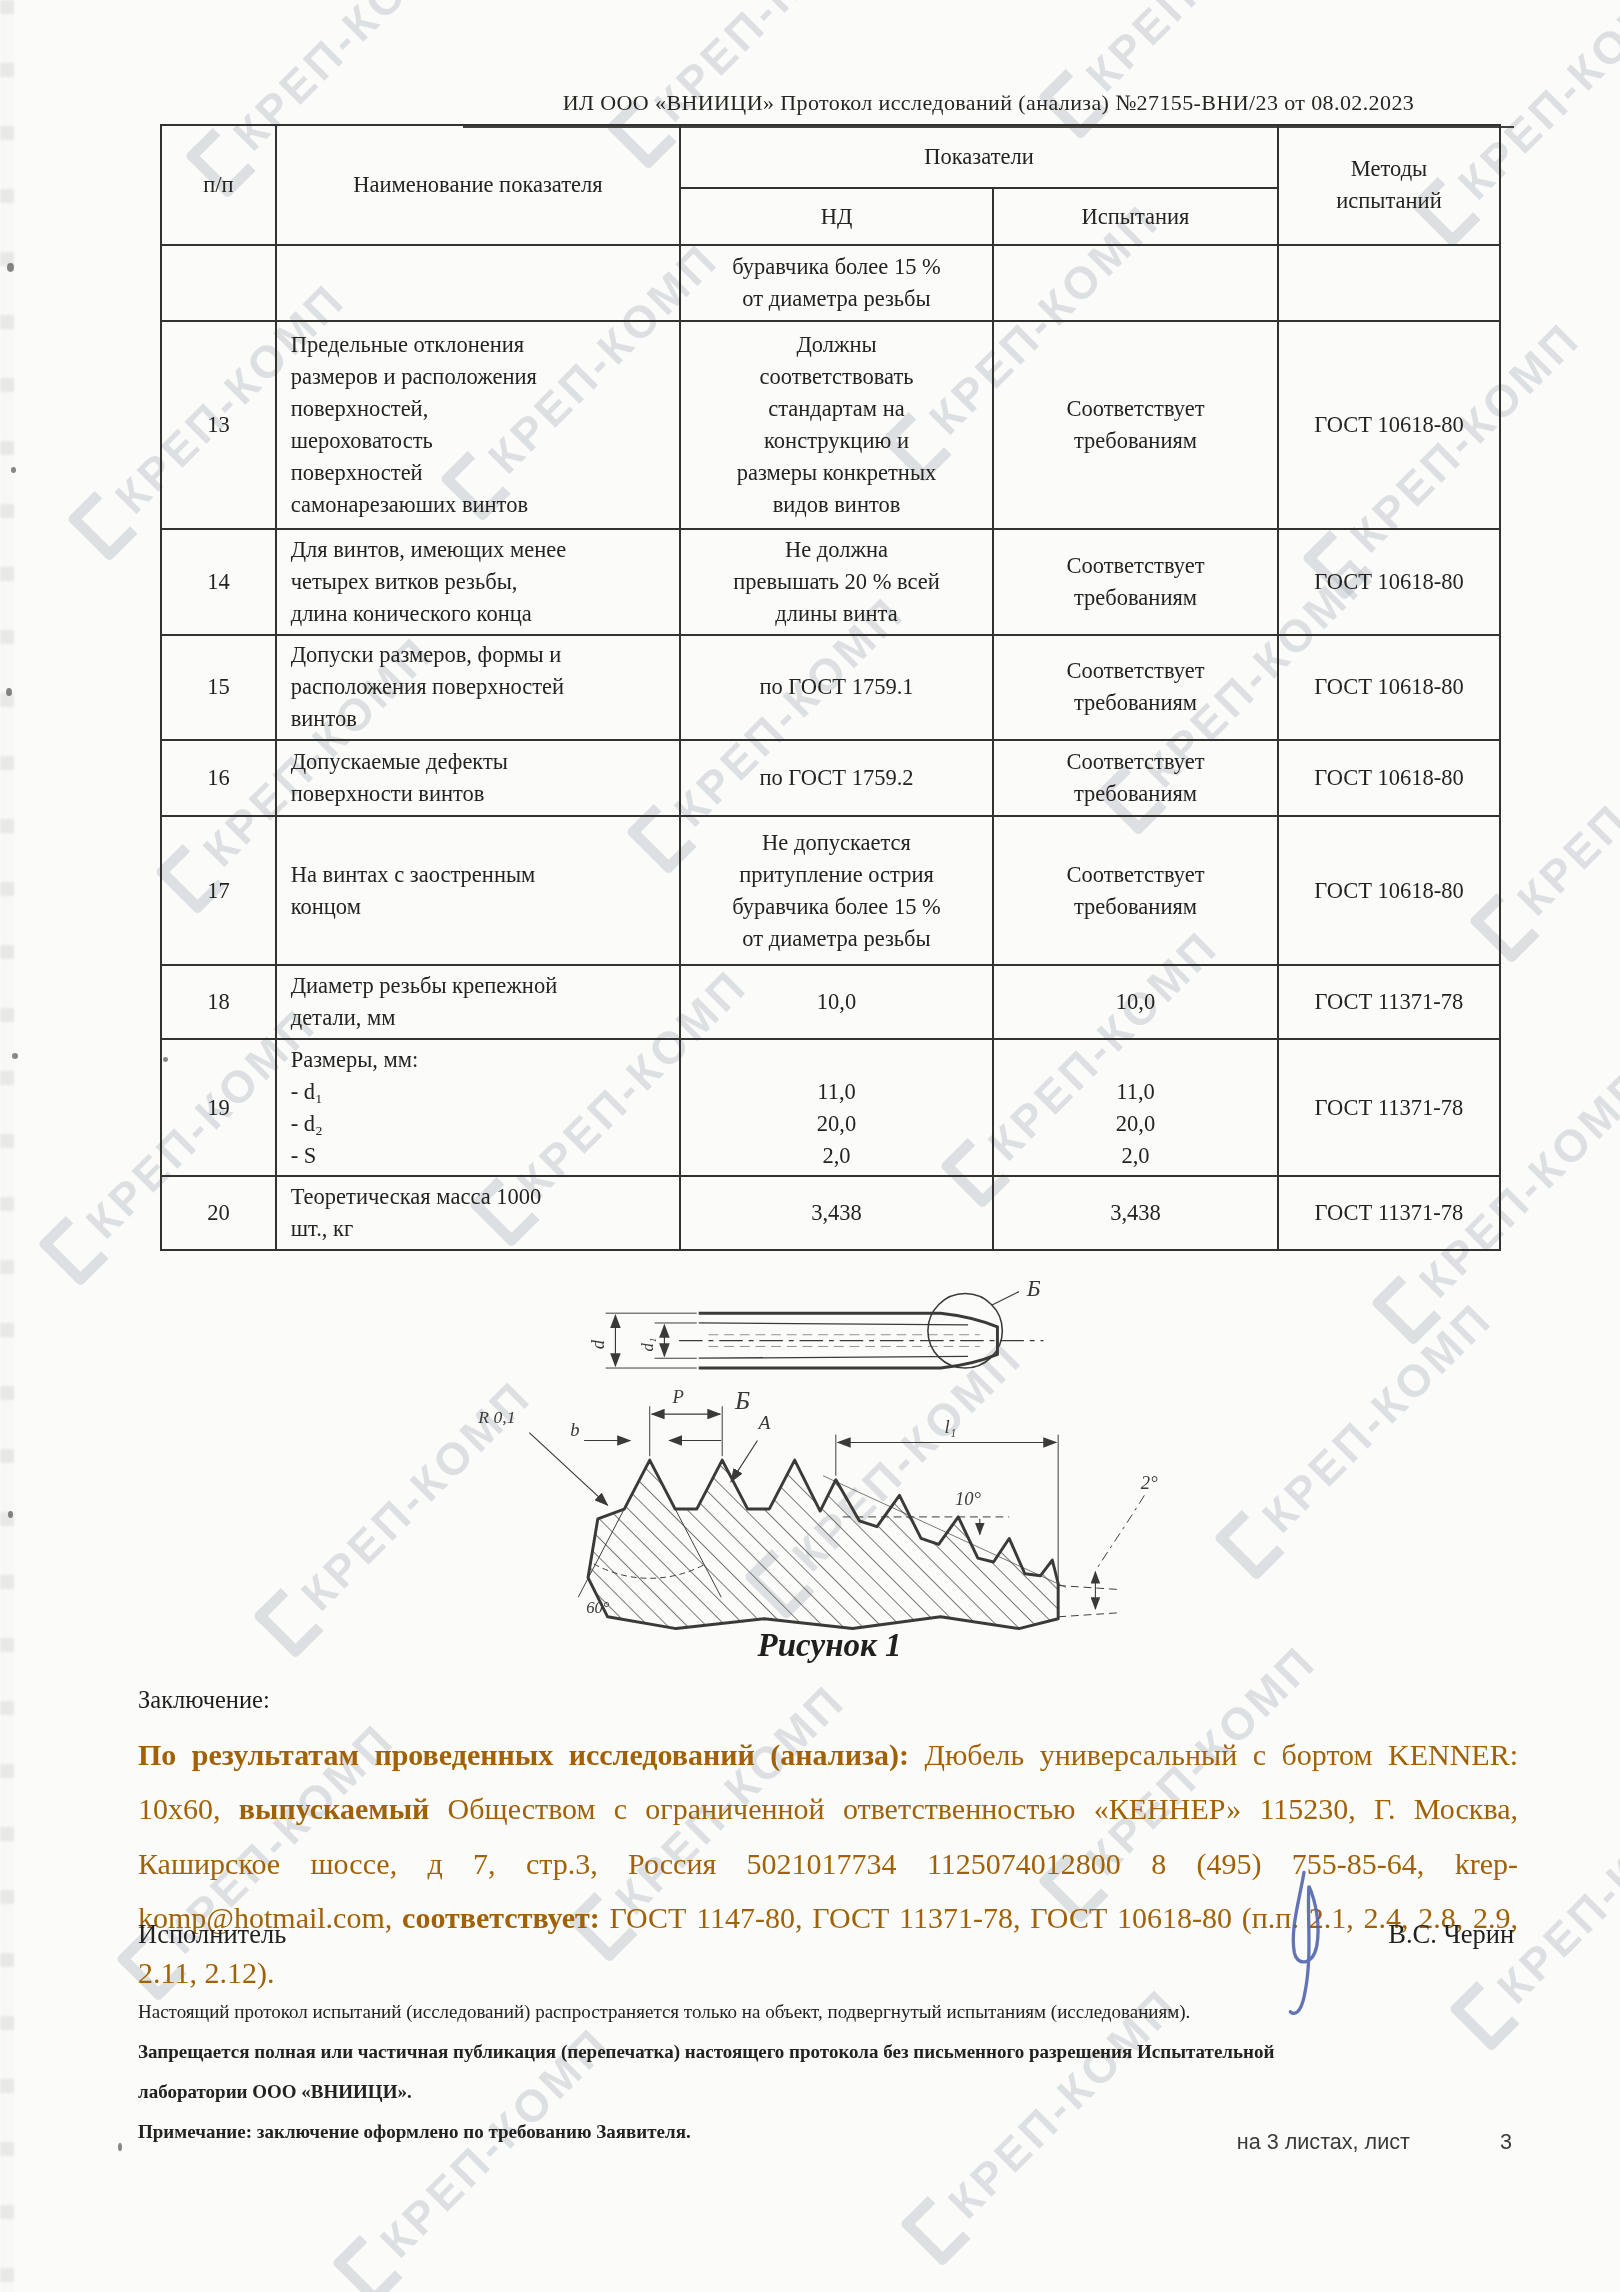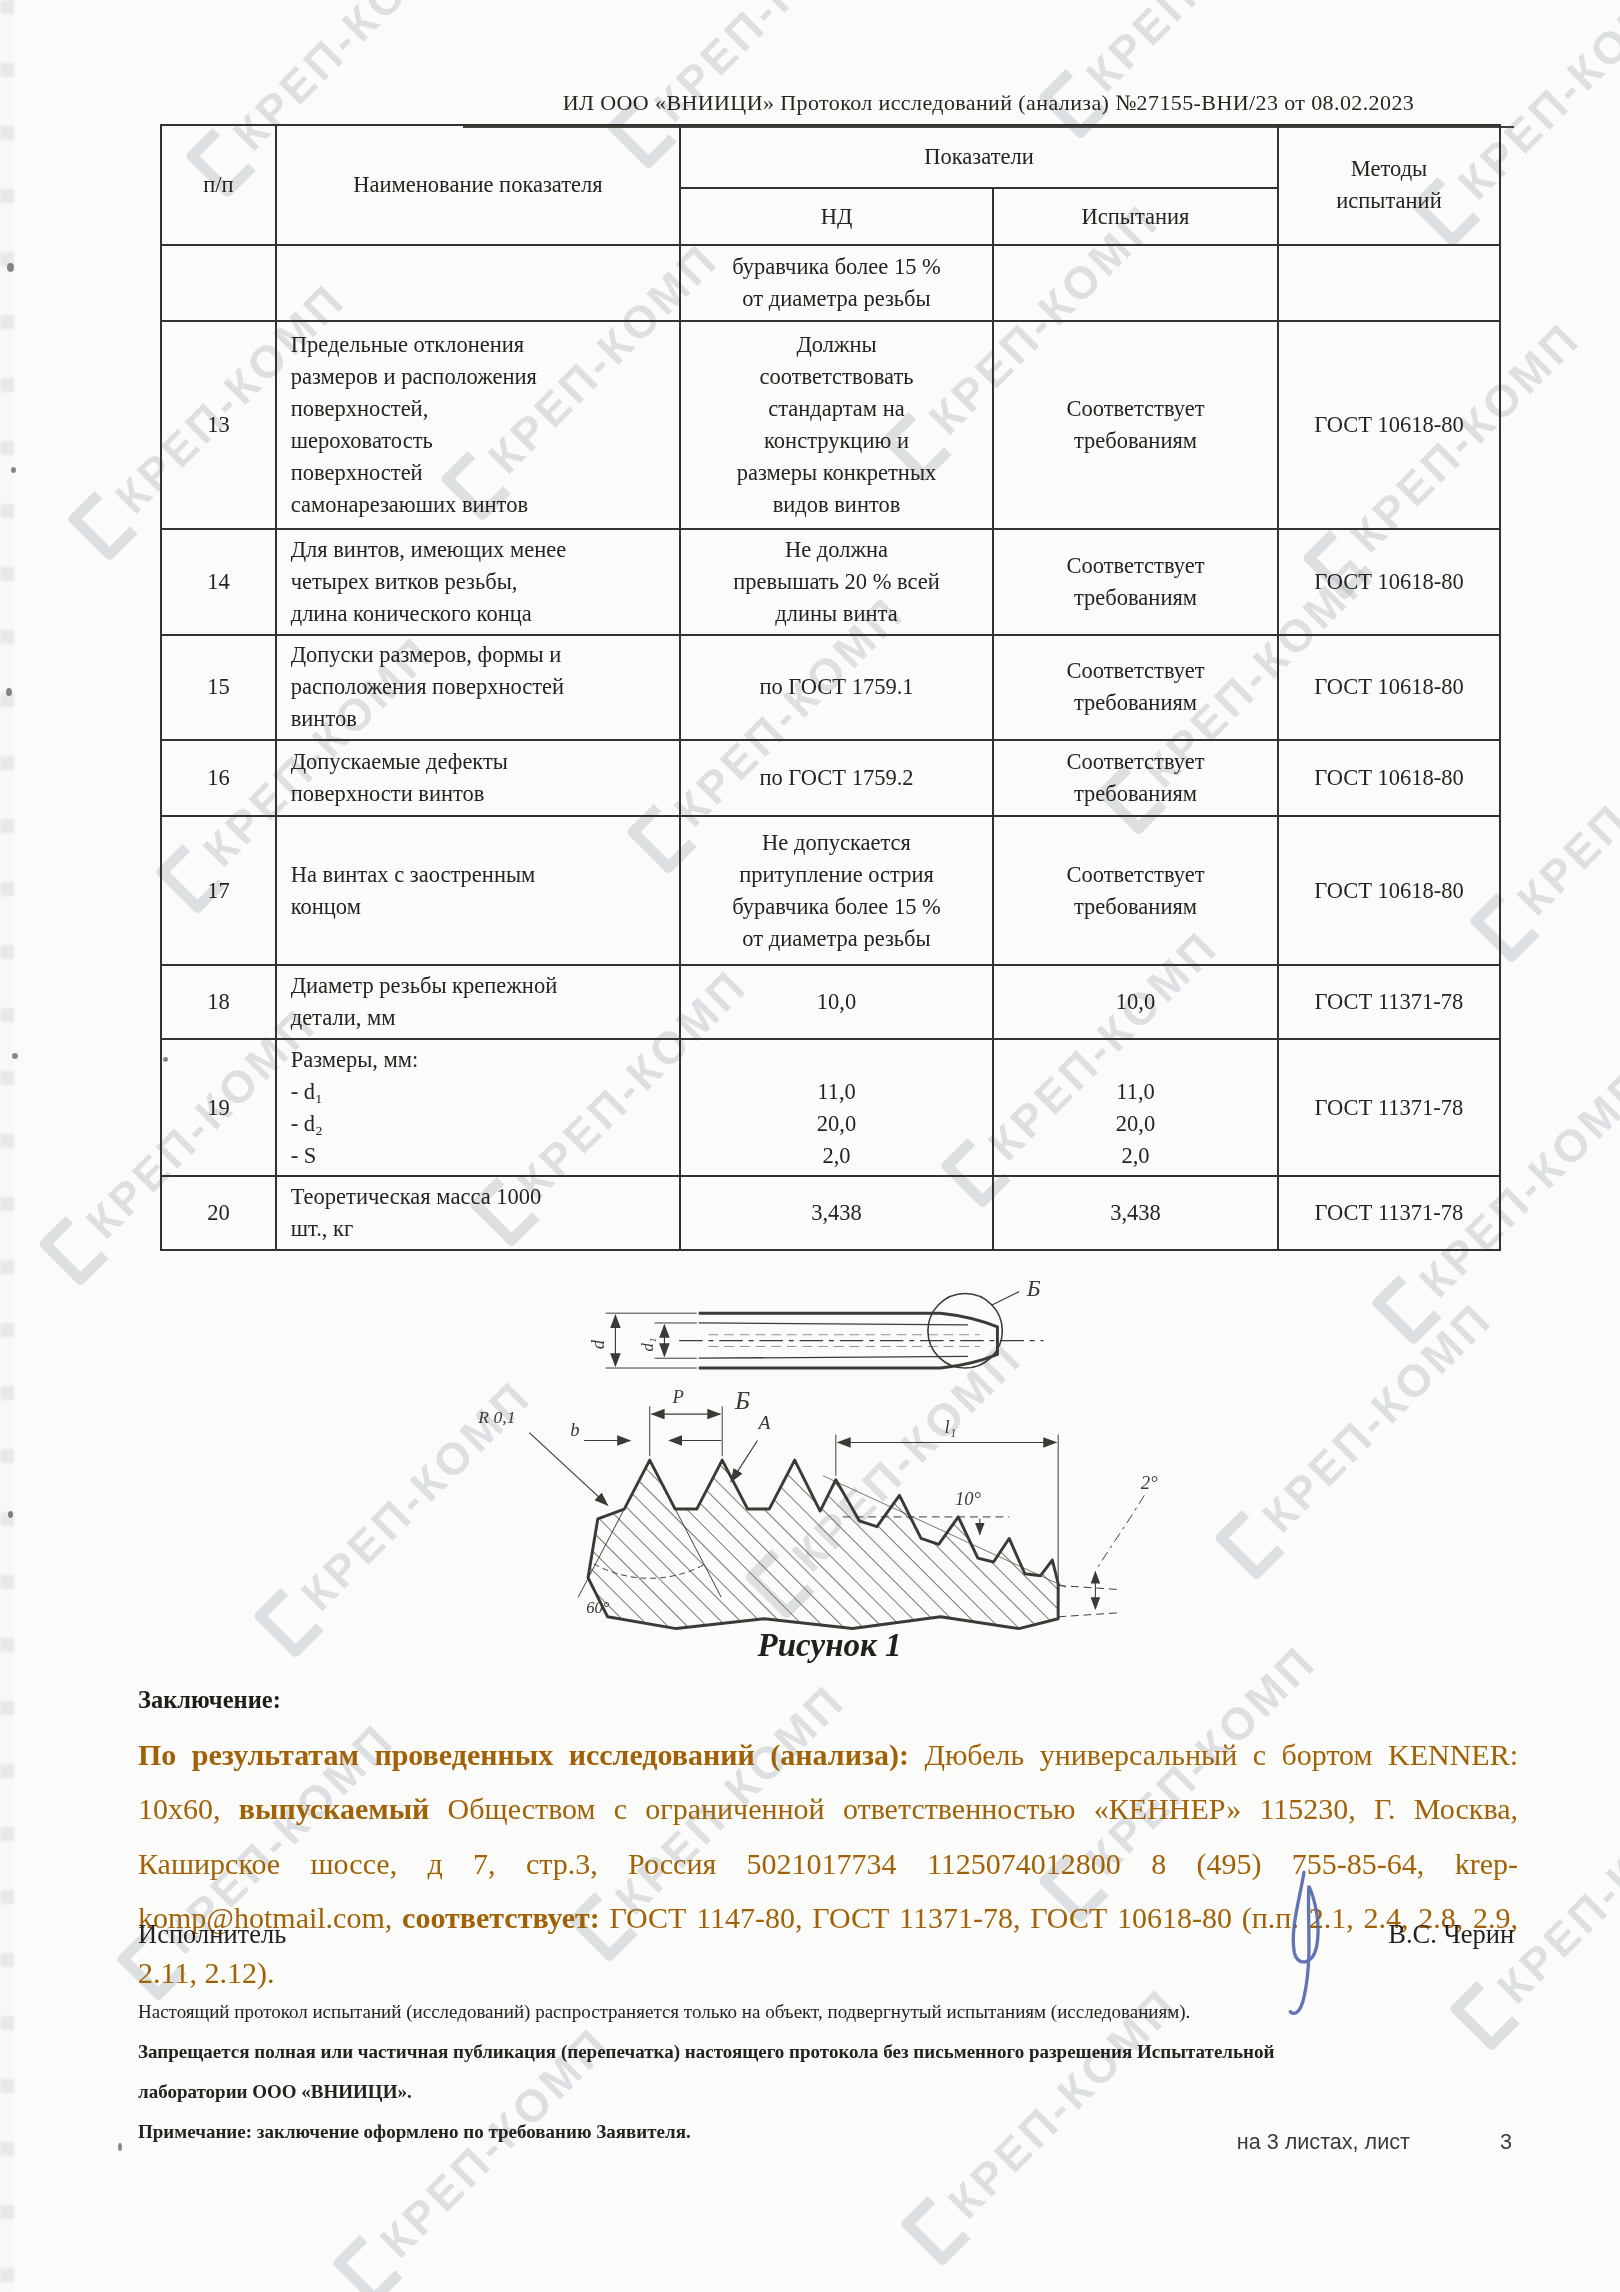--- a/index.html
+++ b/index.html
@@ -40,21 +40,21 @@
   .tbl .name{text-align:left;padding-left:13.7px;padding-right:2px;}
   .tbl tr.thick td{border-top-width:2.9px;}
   .tbl tr.hdr td{padding:2px 5.9px;}
   
   .fig{position:absolute;z-index:3;left:431px;top:1274px;width:1127px;height:382px;}
   .fig svg{width:100%;height:100%;}
   .figcap{position:absolute;z-index:3;left:160px;top:1627px;width:1339px;
     text-align:center;font-weight:700;font-size:33px;color:#21201c;font-style:italic;}
   
   .concl{position:absolute;z-index:3;left:138px;top:1686px;width:1380px;}
-  .concl h2{margin:0 0 13.7px 0;font-size:24.5px;font-weight:700;color:#1e1d19;}
+  .concl h2{margin:0 0 13.7px 0;font-size:24.5px;font-weight:400;color:#1e1d19;}
   .concl p{margin:0;font-size:30px;line-height:1.82;text-align:justify;color:#a16207;}
   .concl .b{font-weight:700;}
   
   .exec{position:absolute;z-index:3;left:138px;top:1907px;width:1380px;height:108px;}
   .exec .role{position:absolute;left:0;top:11.8px;font-size:26.5px;}
   .exec .who{position:absolute;right:3.9px;top:11.8px;font-size:26.5px;}
   .sig{position:absolute;left:1127px;top:-43px;width:78px;height:157px;}
   
   .fn{position:absolute;z-index:3;left:138px;top:1992px;width:1396px;
     font-size:19px;line-height:2.1;color:#23221e;}

